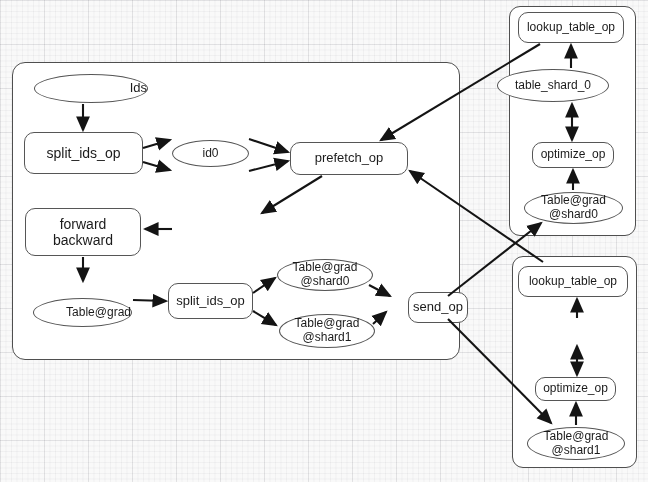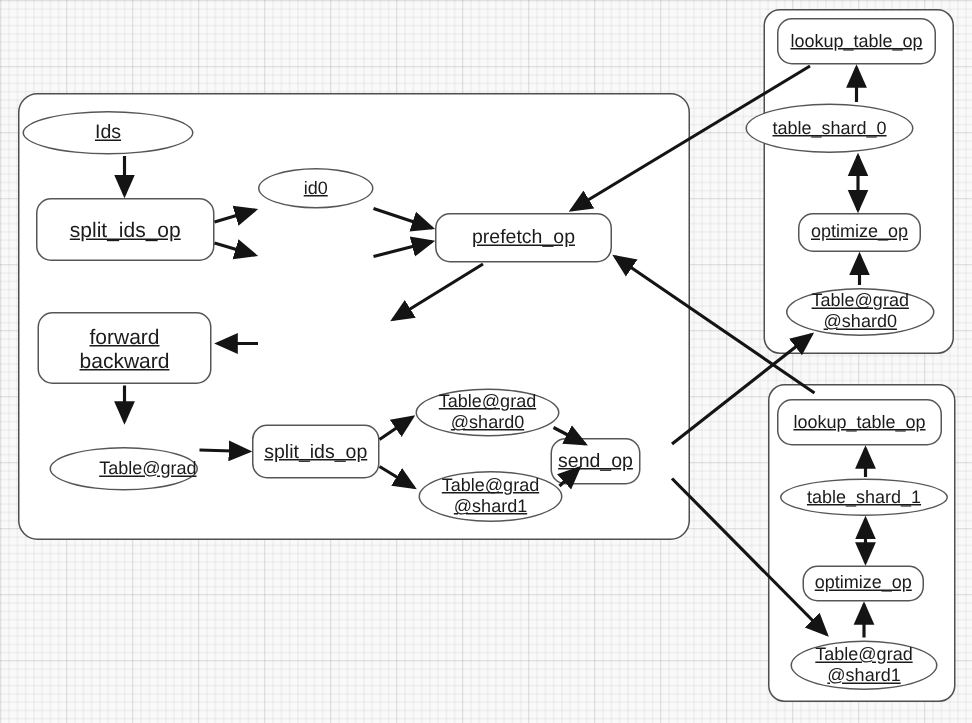--- a/index.html
+++ b/index.html
@@ -29,21 +29,20 @@
   .node{
     position:absolute;
     background:#ffffff;
     border:1.4px solid #565656;
     box-sizing:border-box;
     display:flex;align-items:center;justify-content:center;
     text-align:center;
     color:#1b1b1b;
     font-size:13px;
     line-height:1.15;
-    text-decoration:underline;
   }
   .rect{border-radius:10px;}
   .ellipse{border-radius:50%;}
   .lbl{display:block;}
   .wrap .lbl{max-width:72px;}
   .fs12{font-size:12px;}
   .fs115{font-size:12px;}
   .fs14{font-size:14px;}
   #edges{
     position:absolute;left:0;top:0;width:648px;height:482px;
@@ -53,69 +52,66 @@
 </style>
 </head>
 <body>
 
 <div id="stage">
 
   <div class="container-box" style="left:12px;top:62px;width:448px;height:298px;"></div>
   <div class="container-box" style="left:509px;top:6px;width:127px;height:230px;border-radius:11px;"></div>
   <div class="container-box" style="left:512px;top:256px;width:125px;height:212px;border-radius:11px;"></div>
 
-  <div class="node ellipse" style="left:15px;top:74px;width:114px;height:29px;">
+  <div class="node ellipse" style="left:34px;top:74px;width:114px;height:29px;justify-content:flex-end;">
     <span class="lbl">Ids</span>
   </div>
   <div class="node rect fs14" style="left:24px;top:132px;width:119px;height:42px;">
     <span class="lbl">split_ids_op</span>
   </div>
-  <div class="node ellipse fs12" style="left:172px;top:112px;width:77px;height:27px;">
+  <div class="node ellipse fs12" style="left:172px;top:140px;width:77px;height:27px;">
     <span class="lbl">id0</span>
   </div>
   <div class="node rect" style="left:290px;top:142px;width:118px;height:33px;">
     <span class="lbl">prefetch_op</span>
   </div>
   <div class="node rect wrap fs14" style="left:25px;top:208px;width:116px;height:48px;">
     <span class="lbl">forward backward</span>
   </div>
   <div class="node ellipse fs12" style="left:33px;top:298px;width:99px;height:29px;justify-content:flex-end;">
     <span class="lbl">Table@grad</span>
   </div>
   <div class="node rect" style="left:168px;top:283px;width:85px;height:36px;">
     <span class="lbl">split_ids_op</span>
   </div>
   <div class="node ellipse wrap fs115" style="left:277px;top:259px;width:96px;height:32px;">
     <span class="lbl">Table@grad @shard0</span>
   </div>
   <div class="node ellipse wrap fs115" style="left:279px;top:314px;width:96px;height:34px;">
     <span class="lbl">Table@grad @shard1</span>
   </div>
-  <div class="node rect" style="left:367px;top:292px;width:60px;height:31px;">
+  <div class="node rect" style="left:408px;top:292px;width:60px;height:31px;">
     <span class="lbl">send_op</span>
   </div>
 
   <div class="node rect fs12" style="left:518px;top:12px;width:106px;height:31px;">
     <span class="lbl">lookup_table_op</span>
   </div>
   <div class="node ellipse fs12" style="left:497px;top:69px;width:112px;height:33px;">
     <span class="lbl">table_shard_0</span>
   </div>
   <div class="node rect fs12" style="left:532px;top:142px;width:82px;height:26px;">
     <span class="lbl">optimize_op</span>
   </div>
   <div class="node ellipse wrap fs115" style="left:524px;top:192px;width:99px;height:32px;">
     <span class="lbl">Table@grad @shard0</span>
   </div>
 
   <div class="node rect fs12" style="left:518px;top:266px;width:110px;height:31px;">
     <span class="lbl">lookup_table_op</span>
-  </div>
-  <div class="node ellipse fs12" style="left:520px;top:319px;width:112px;height:25px;">
-    <span class="lbl">table_shard_1</span>
   </div>
   <div class="node rect fs12" style="left:535px;top:377px;width:81px;height:24px;">
     <span class="lbl">optimize_op</span>
   </div>
   <div class="node ellipse wrap fs115" style="left:527px;top:427px;width:98px;height:33px;">
     <span class="lbl">Table@grad @shard1</span>
   </div>
 
   <svg id="edges" viewBox="0 0 648 482">
     <defs>

